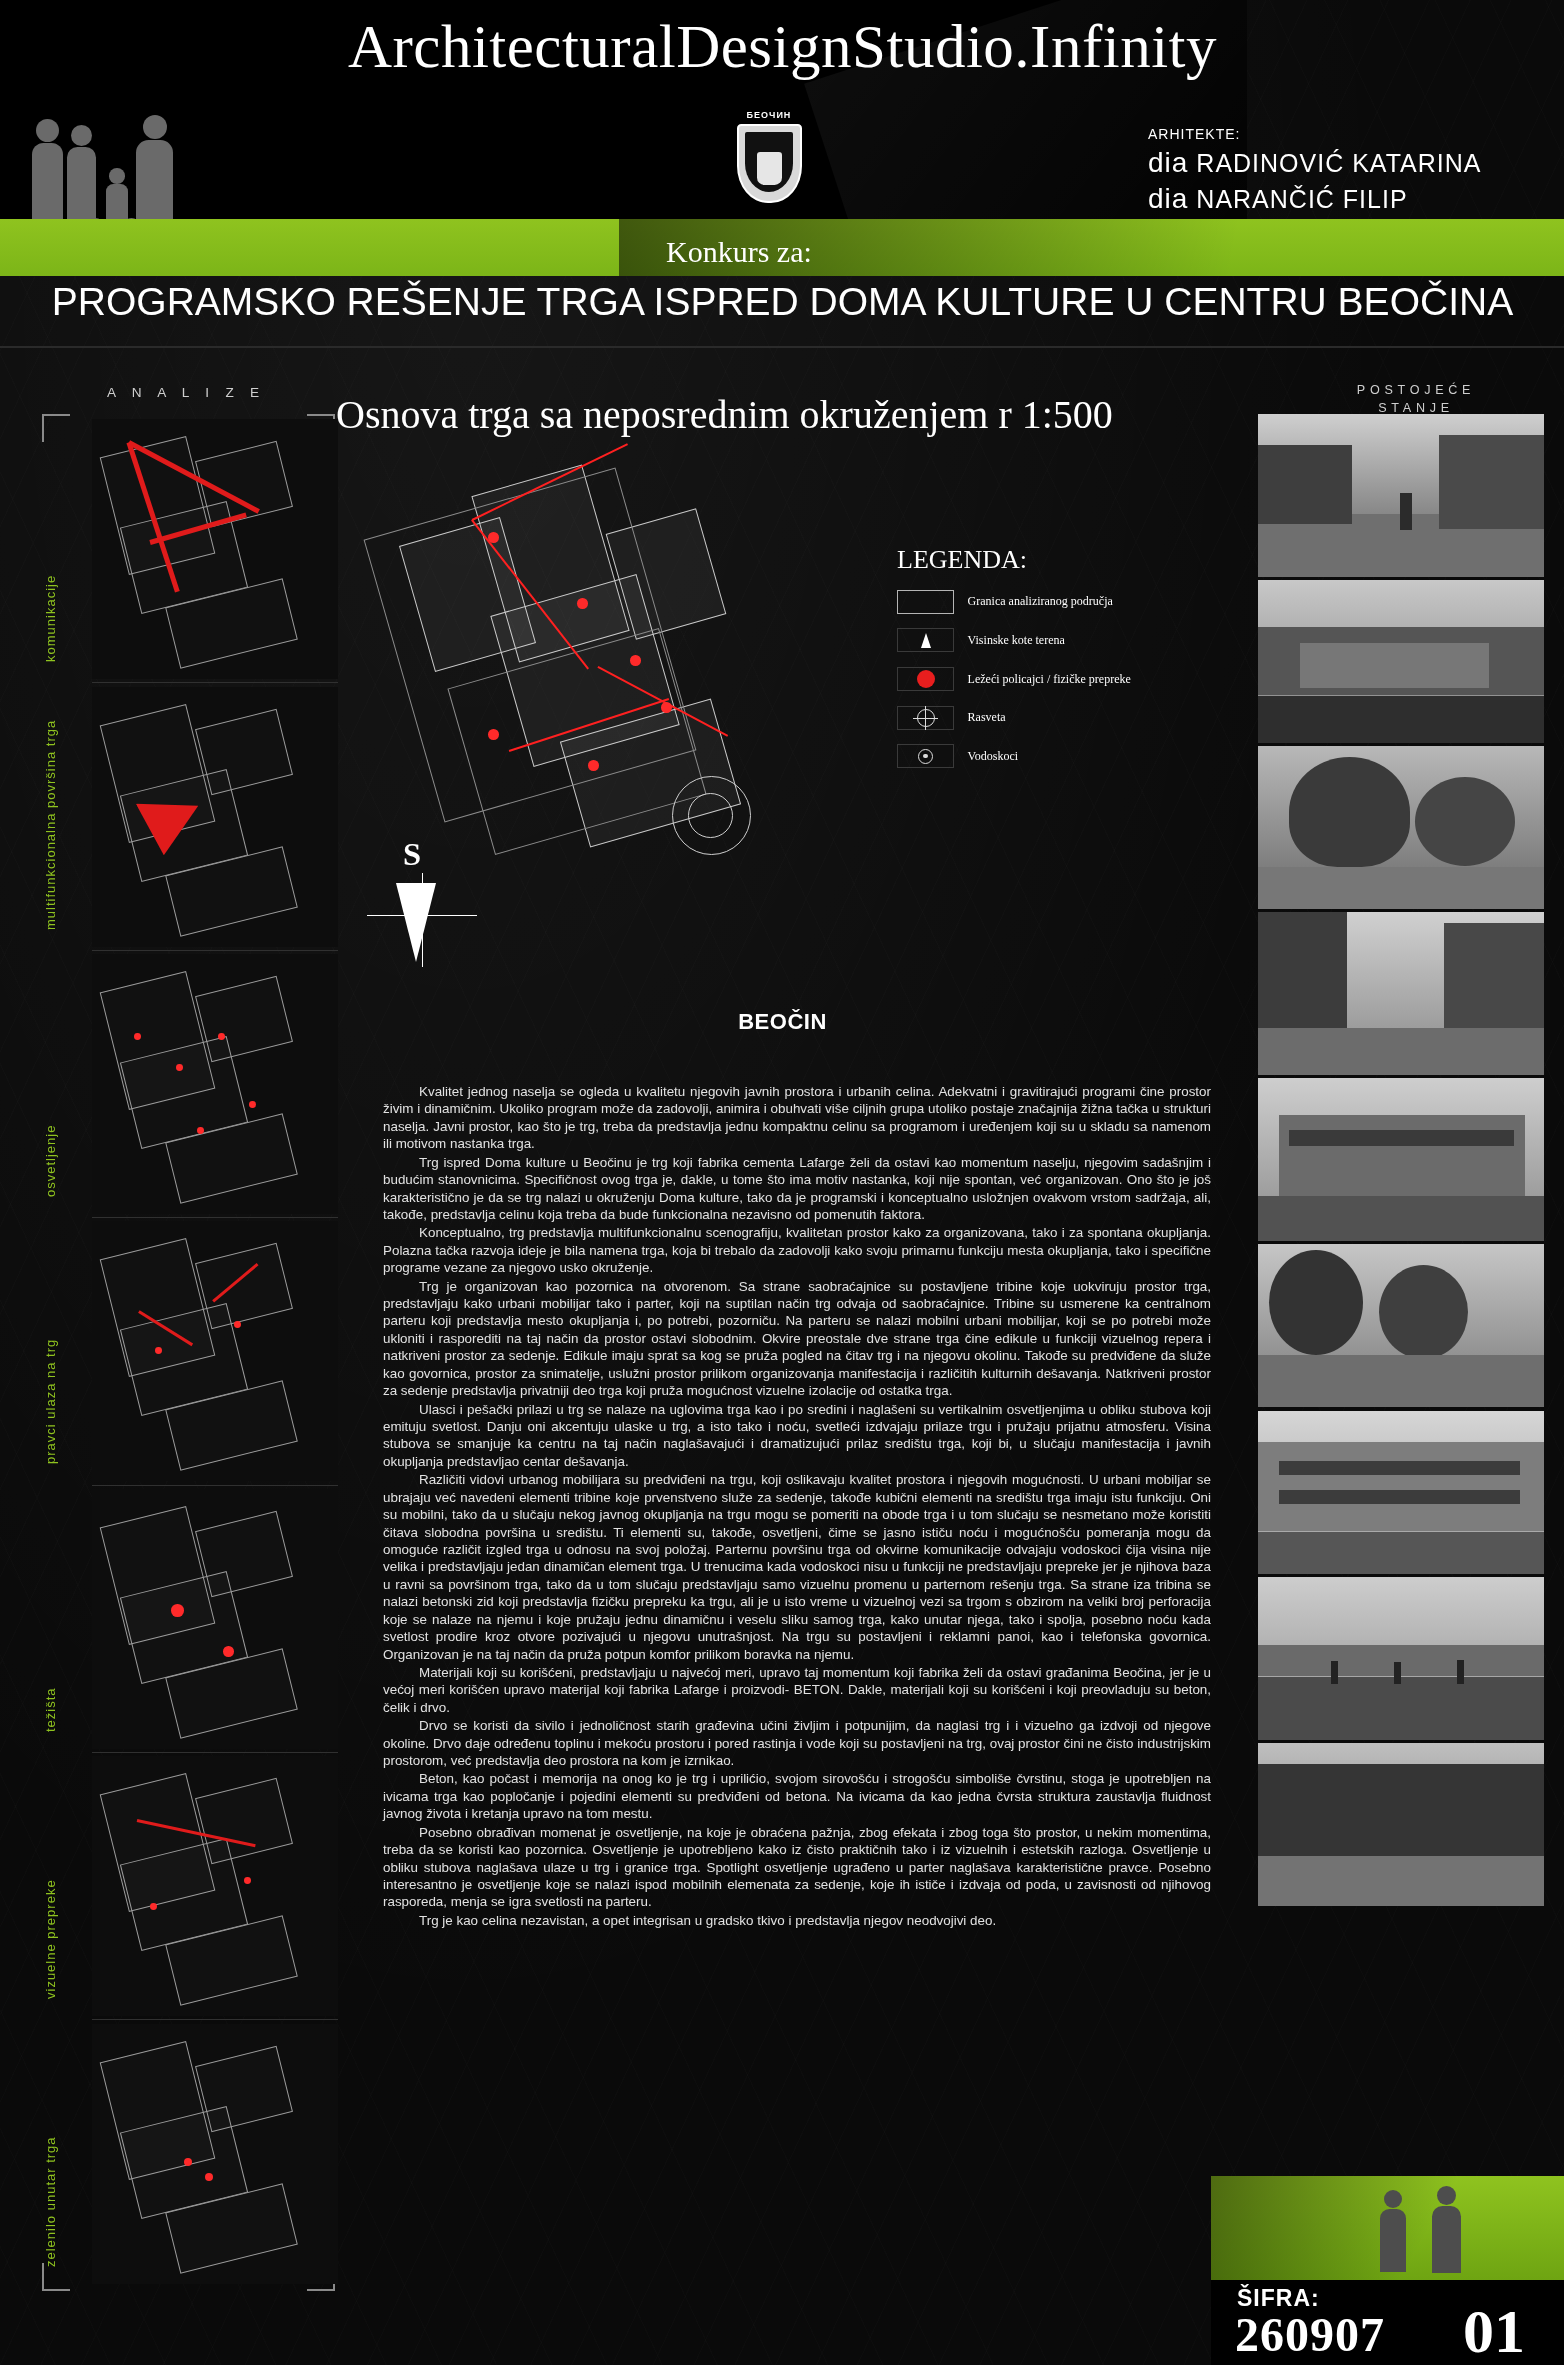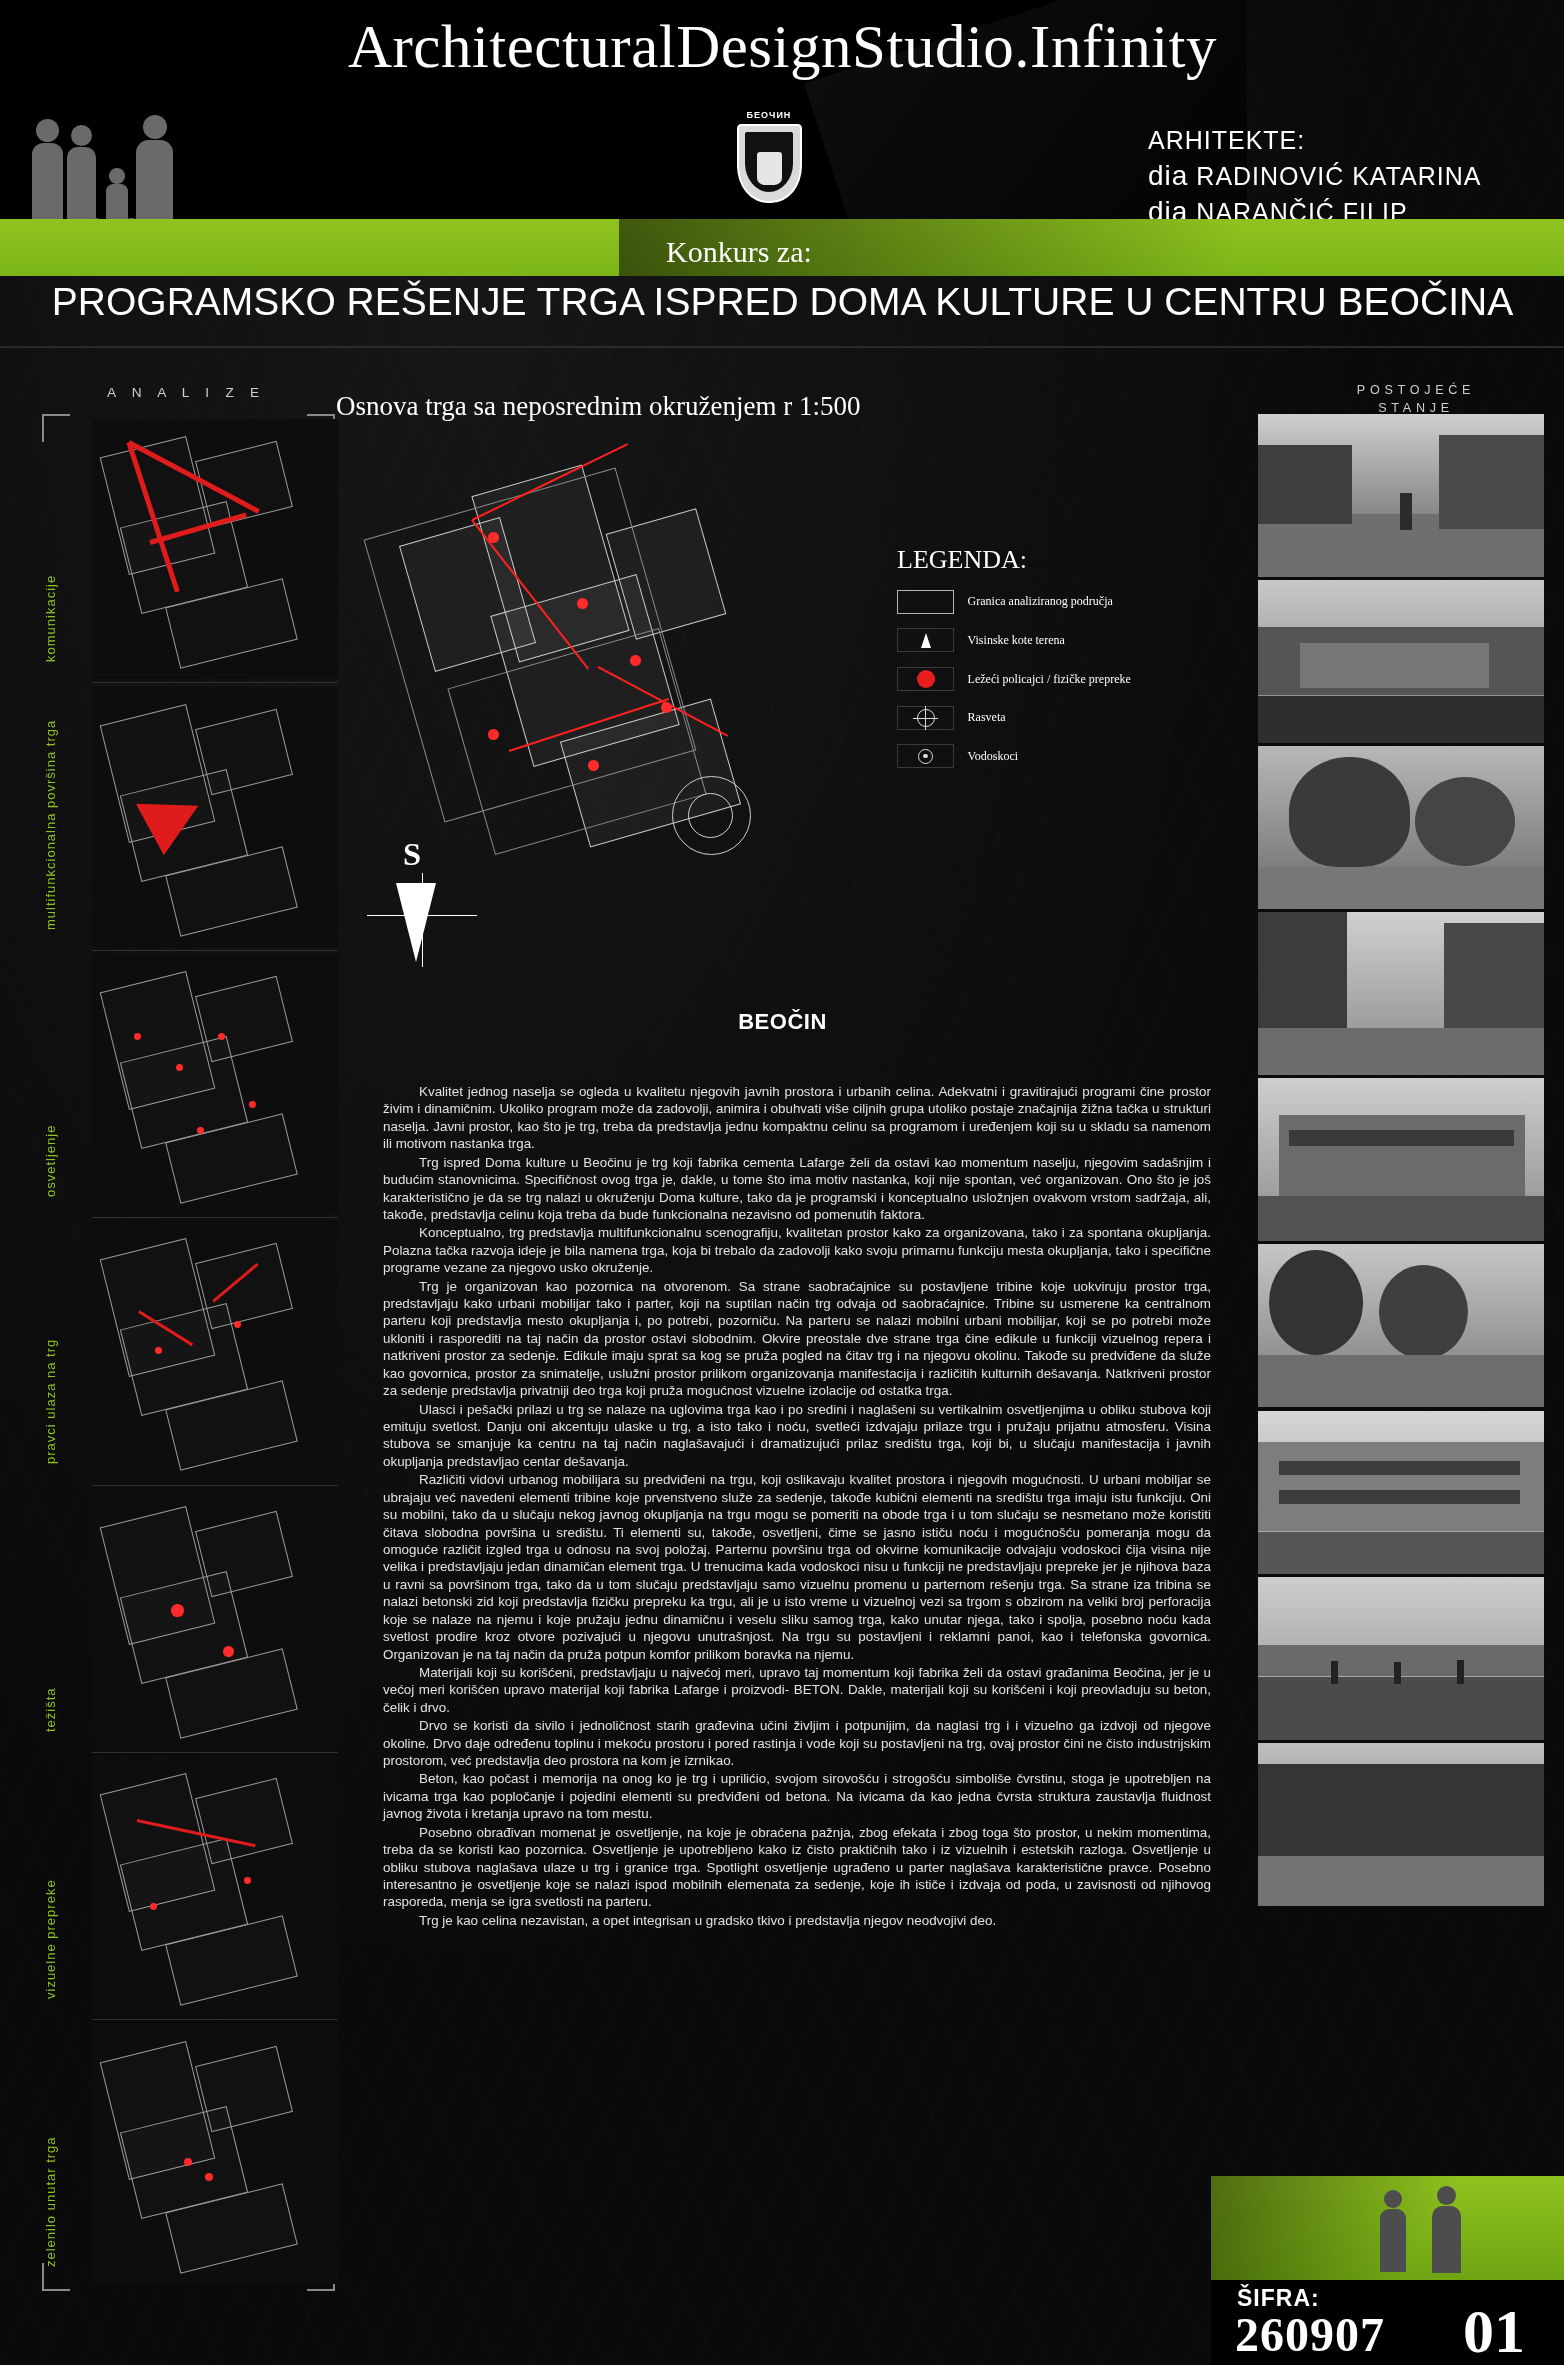--- a/index.html
+++ b/index.html
@@ -93,21 +93,21 @@
   .crest-vessel {
     position: absolute; top: 42px; left: 35px; width: 25px; height: 32.5px;
     background: #e6e6e6; border-radius: 3.1px 3.1px 7.3px 7.3px;
   }
 
   
   .architects {
     position: absolute; top: 126px; left: 1148px; color: #ffffff;
     font-family: "Liberation Sans", sans-serif;
   }
-  .architects .lbl { font-size: 25px; letter-spacing: 1px; margin-bottom: 5.2px; }
+  .architects .lbl { font-size: 14px; letter-spacing: 1px; margin-bottom: 5.2px; }
   .architects .nm { font-size: 25px; letter-spacing: 1px; margin-bottom: 4.2px; }
   .architects .nm .pre { font-size: 28px; }
 
   
   .main-title {
     position: absolute; top: 280px; left: 0; width: 1565px;
     text-align: center;
     color: #ffffff;
     font-family: "Liberation Sans", sans-serif;
     font-size: 39px;
@@ -157,21 +157,21 @@
   }
   .plan-red { position: absolute; background: #e01b1b; }
   .plan-red-line { position: absolute; background: #e01b1b; }
   .dot-red { position: absolute; width: 6.8px; height: 6.8px; border-radius: 50%; background: #ff2a2a; }
 
   
   .plan-title {
     position: absolute; top: 391px; left: 336px;
     color: #ffffff;
     font-family: "Liberation Serif", serif;
-    font-size: 27px;
+    font-size: 40px;
   }
   .site-plan {
     position: absolute; top: 435px; left: 336px; width: 556px; height: 561px;
   }
   .sp-building {
     position: absolute; border: 1px solid #c9c9c9; background: rgba(255,255,255,0.05);
   }
   .sp-thin { position: absolute; border: 0.5px solid #8b8b8b; }
   .sp-redline { position: absolute; background: #ff2020; height: 1.6px; transform-origin: left center; }
   .sp-circle { position: absolute; border: 1px solid #cfcfcf; border-radius: 50%; }

